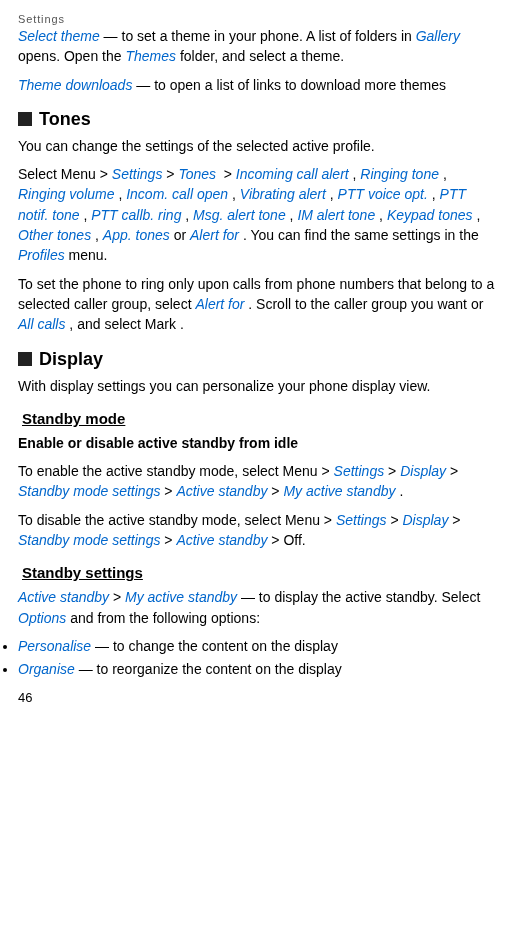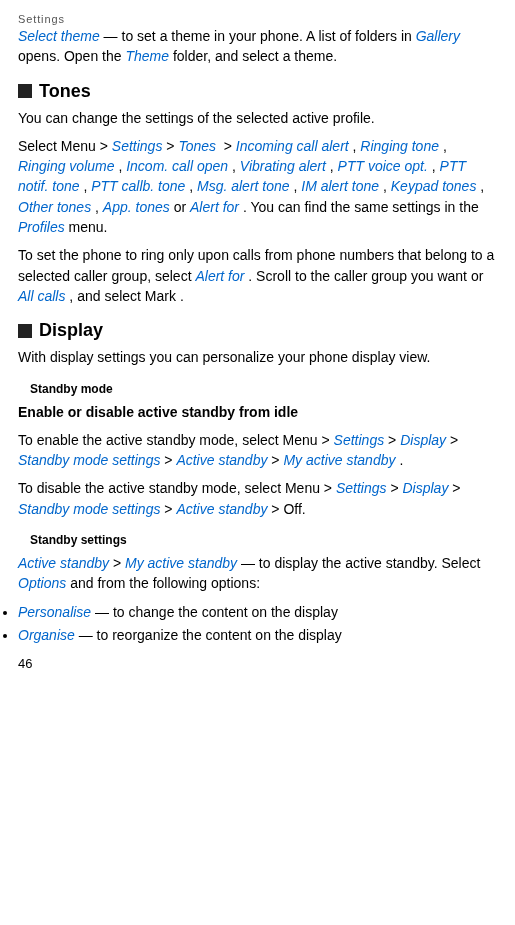--- a/index.html
+++ b/index.html
@@ -37,23 +37,24 @@
       flex-shrink: 0;
     }
     .section-title {
       font-size: 18px;
       font-weight: bold;
       color: #000;
     }
     .italic-link { color: #0066cc; font-style: italic; }
     .bold-text { font-weight: normal; }
     .underline-heading {
-      font-size: 12px;
+      font-size: 15px;
       font-weight: bold;
-      margin: 14px 0 6px 12px;
+      text-decoration: underline;
+      margin: 14px 0 6px 4px;
     }
     .bullet-list {
       margin-bottom: 8px;
     }
     .bullet-list li {
       list-style: disc;
       line-height: 1.5;
       margin-bottom: 2px;
     }
     .page-number {
@@ -69,24 +70,28 @@
   <span class="page-header">Settings</span>
 </div>
 
 <div>
 
   <p>
     <span class="italic-link">Select theme</span>
     <span> — to set a theme in your phone. A list of folders in </span>
     <span class="italic-link">Gallery</span>
     <span> opens. Open the </span>
-    <span class="italic-link">Theme</span>
+    <span class="italic-link">Themes</span>
     <span> folder, and select a theme.</span>
   </p>
 
+  <p>
+    <span class="italic-link">Theme downloads</span>
+    <span> — to open a list of links to download more themes</span>
+  </p>
 
   <div class="section-heading">
     <span class="section-square"></span>
     <span class="section-title">Tones</span>
   </div>
 
   <p>You can change the settings of the selected active profile.</p>
 
   <p>
     <span>Select </span>
@@ -103,21 +108,21 @@
     <span class="italic-link">Ringing volume</span>
     <span>, </span>
     <span class="italic-link">Incom. call open</span>
     <span>, </span>
     <span class="italic-link">Vibrating alert</span>
     <span>, </span>
     <span class="italic-link">PTT voice opt.</span>
     <span>, </span>
     <span class="italic-link">PTT notif. tone</span>
     <span>, </span>
-    <span class="italic-link">PTT callb. tone</span>
+    <span class="italic-link">PTT callb. ring</span>
     <span>, </span>
     <span class="italic-link">Msg. alert tone</span>
     <span>, </span>
     <span class="italic-link">IM alert tone</span>
     <span>, </span>
     <span class="italic-link">Keypad tones</span>
     <span>, </span>
     <span class="italic-link">Other tones</span>
     <span>, </span>
     <span class="italic-link">App. tones</span>

